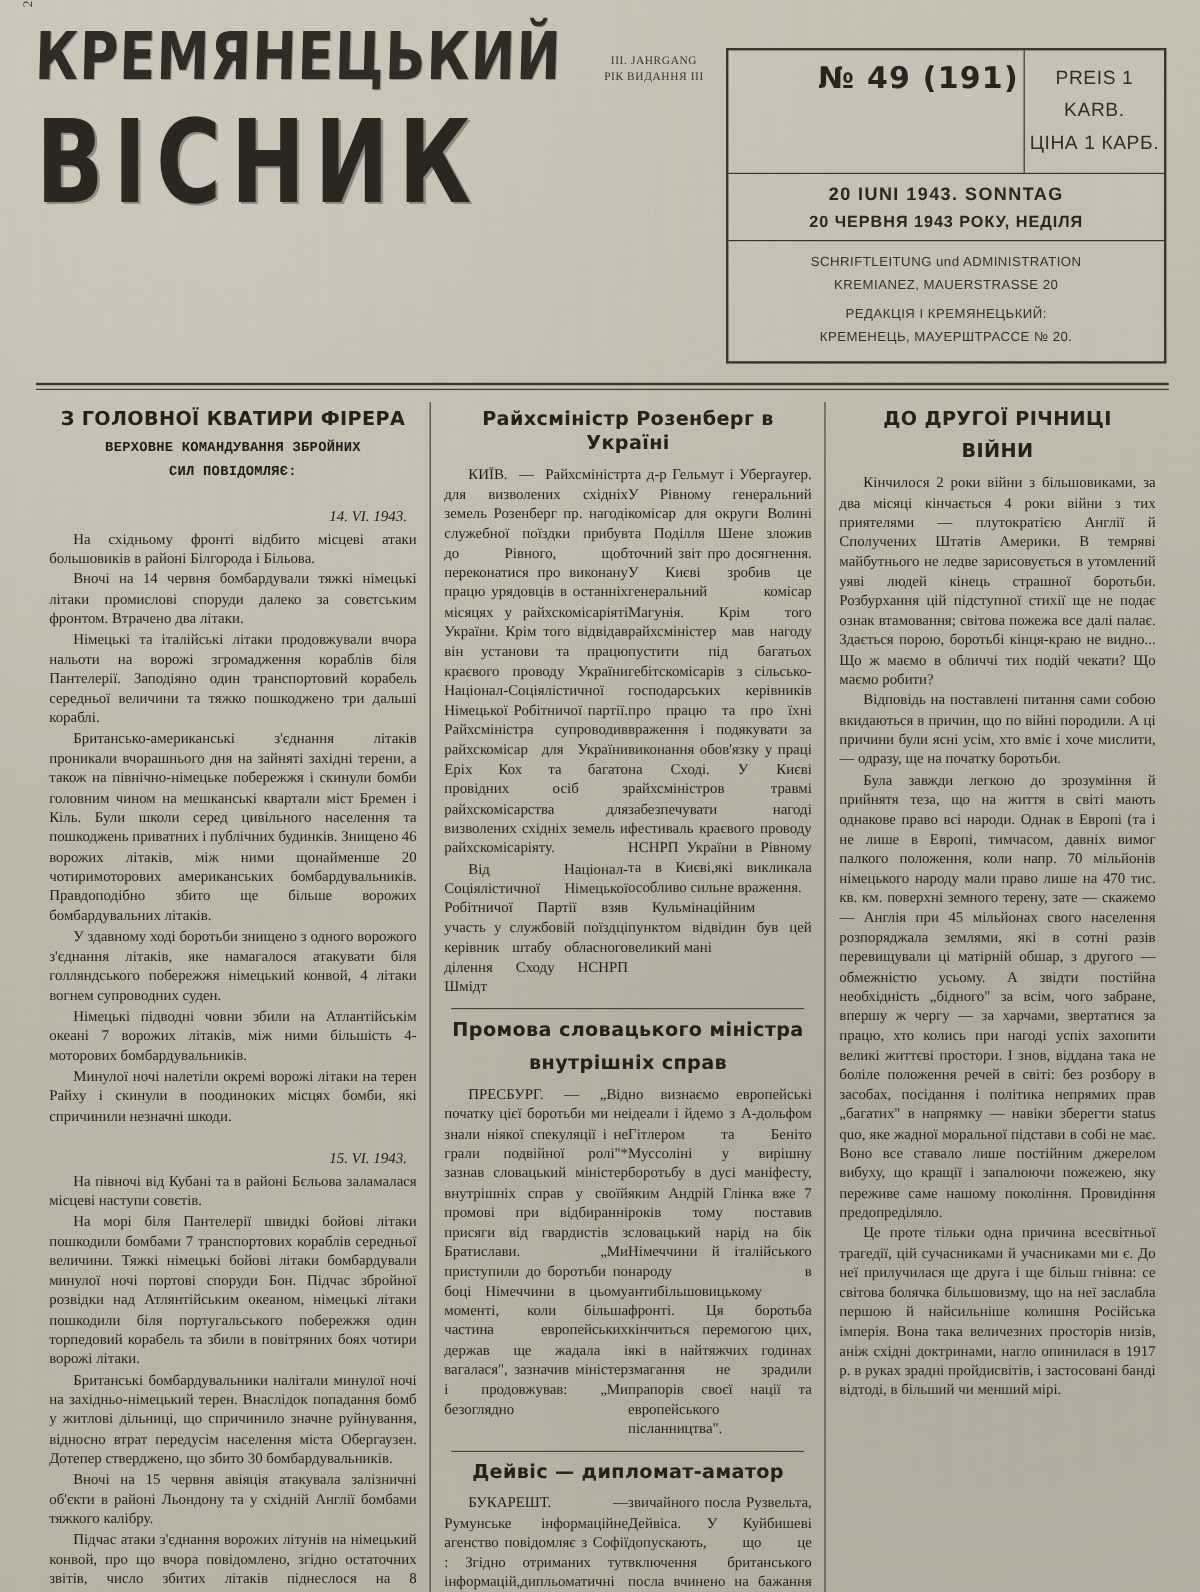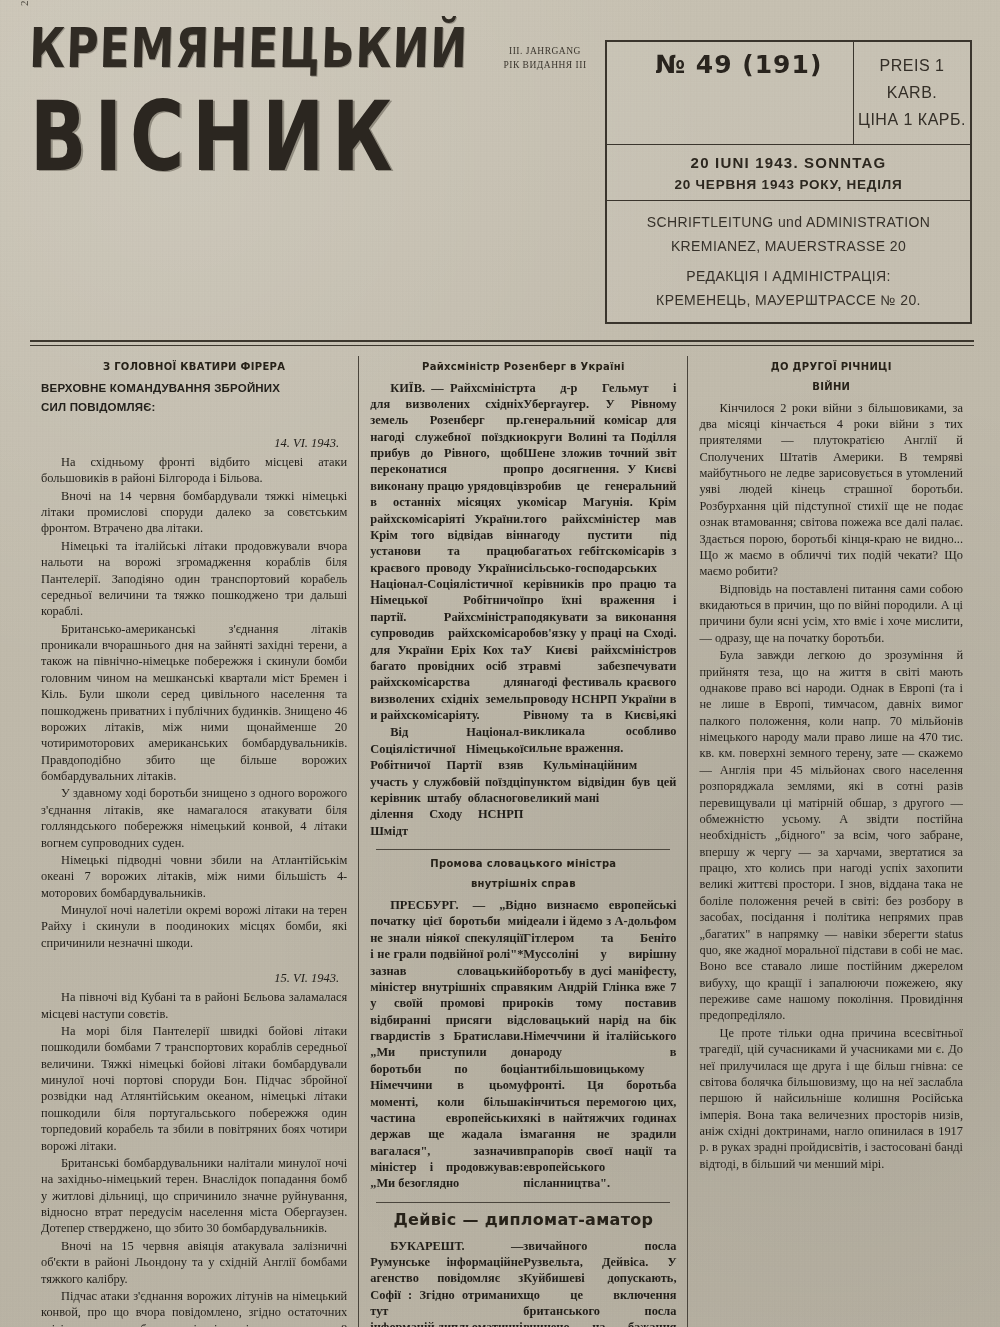--- a/index.html
+++ b/index.html
@@ -91,21 +91,21 @@
     margin-top: 18px;
     border: 2px solid #3a352d;
     background: rgba(255,255,255,0.05);
   }
   .issue-top {
     display: flex;
     border-bottom: 1.5px solid #3a352d;
   }
   .issue-no {
     flex: 1 1 auto;
-    text-align: left;
+    text-align: right;
     font-family: "DejaVu Sans", sans-serif;
     font-weight: bold;
     font-size: 25px;
     letter-spacing: 1px;
     padding: 8px 4px 8px 4px;
     border-right: 1.5px solid #3a352d;
     color: #29241e;
     margin-left: 44px;
   }
   .issue-price {
@@ -124,21 +124,21 @@
     border-bottom: 1.5px solid #3a352d;
     font-family: "Liberation Sans", sans-serif;
     color: #2c271f;
   }
   .issue-dates .d1 { font-size: 15px; font-weight: bold; letter-spacing: 1.2px; }
   .issue-dates .d2 { font-size: 13.5px; font-weight: bold; letter-spacing: 0.8px; margin-top: 6px; }
   .issue-admin {
     text-align: center;
     padding: 9px 6px 9px;
     font-family: "Liberation Sans", sans-serif;
-    font-size: 14px;
+    font-size: 11px;
     line-height: 1.75;
     letter-spacing: 0.4px;
     color: #36312a;
   }
   .issue-admin .sep { height: 5px; }
 
   .rule-double {
     margin: 16px 26px 0 30px;
     border-top: 2px solid #3e3930;
     border-bottom: 1px solid #3e3930;
@@ -154,34 +154,34 @@
   .col {
     position: relative;
     padding: 0 11px;
   }
   .col.c1 { width: 330px; }
   .col.c2 { width: 330px; border-left: 1px solid #4a453c; border-right: 1px solid #4a453c; }
   .col.c3 { width: 284px; }
 
   h2.hl {
     font-family: "DejaVu Sans", sans-serif;
-    font-size: 10px;
+    font-size: 16px;
     font-weight: bold;
     text-align: center;
     letter-spacing: 0.3px;
     margin: 4px 0 7px;
     line-height: 1.3;
     color: #272219;
   }
   h2.hl.big { font-size: 16px; }
   h3.sub {
-    font-family: Liberation Sans, sans-serif;
+    font-family: Liberation Mono, monospace;
     font-size: 11.5px;
     font-weight: bold;
-    text-align: left;
+    text-align: center;
     letter-spacing: 0.2px;
     margin: 2px 0 3px;
     line-height: 1.45;
   }
   .dateline {
     text-align: right;
     font-size: 12.5px;
     font-style: italic;
     margin: 20px 0 3px;
     padding-right: 8px;
@@ -195,21 +195,20 @@
     hyphens: auto;
     color: #211e19;
   }
   p.body.noind { text-indent: 0; }
   .hr-thin {
     border-top: 1px solid #4a453c;
     margin: 9px 6px 7px;
   }
   .two-up {
     display: flex;
-    font-weight: bold;
   }
   .two-up > div { flex: 1 1 0; }
 </style>
 </head>
 <body>
 
 <div class="page">
   <div class="grain"></div>
   <div class="corner-note">296 F</div>
 
@@ -233,21 +232,21 @@
         </div>
       </div>
       <div class="issue-dates">
         <div class="d1">20 IUNI 1943.  SONNTAG</div>
         <div class="d2">20 ЧЕРВНЯ 1943 РОКУ,  НЕДІЛЯ</div>
       </div>
       <div class="issue-admin">
         <div>SCHRIFTLEITUNG und ADMINISTRATION</div>
         <div>KREMIANEZ, MAUERSTRASSE 20</div>
         <div class="sep"></div>
-        <div>РЕДАКЦІЯ І АДМІНІСТРАЦІЯ:</div>
+        <div>РЕДАКЦІЯ І КРЕМЯНЕЦЬКИЙ:</div>
         <div>КРЕМЕНЕЦЬ, МАУЕРШТРАССЕ № 20.</div>
       </div>
     </div>
   </div>
 
   <div class="rule-double"></div>
 
   <div class="columns">
 
     <div class="col c1">

